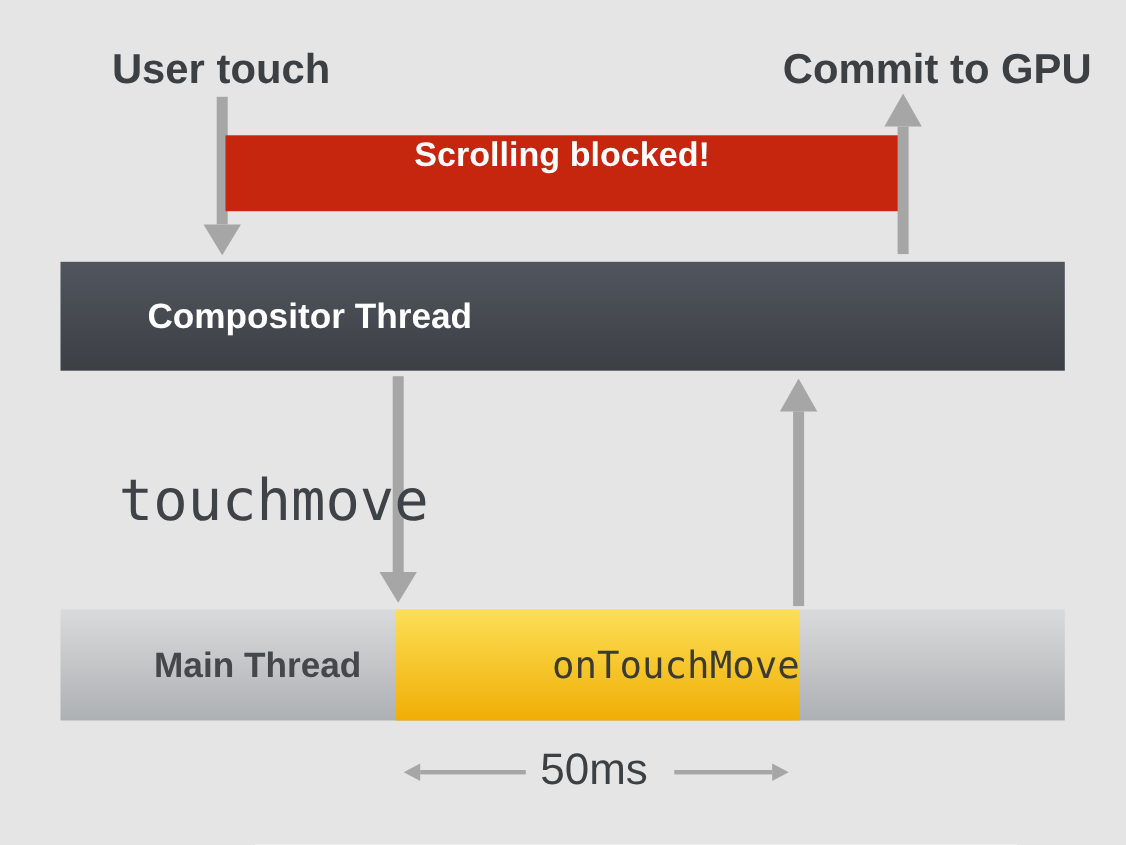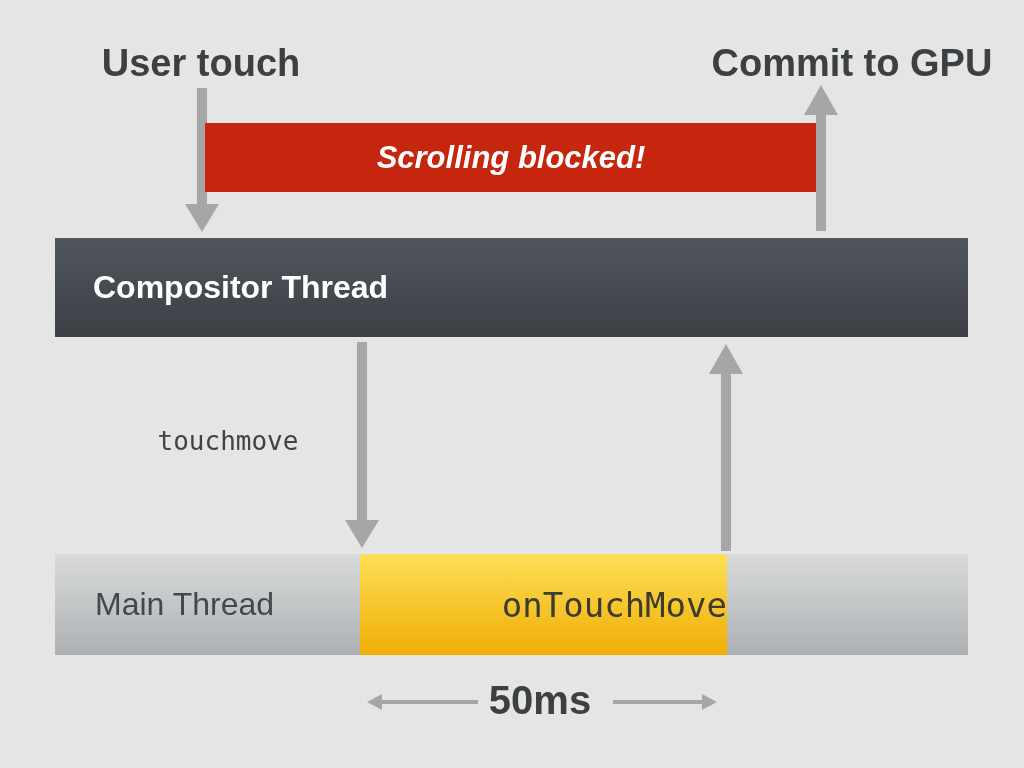--- a/index.html
+++ b/index.html
@@ -23,21 +23,21 @@
   }
   #user-touch-label   { left: 201px; }
   #commit-gpu-label   { left: 852px; }
 
   
   #blocked-bar {
     position: absolute;
     left: 205px; top: 123px;
     width: 612px; height: 69px;
     background: var(--blocked-bar, #c5260d);
-    display: flex; align-items: center; justify-content: center; font-style: italic;
+    display: flex; justify-content: center;
   }
   #blocked-bar .bar-text {
     color: #ffffff;
     font-size: 31px;
     font-weight: bold;
     white-space: nowrap;
   }
 
   
   .thread-bar {
@@ -45,29 +45,29 @@
     left: 55px;
     width: 913px;
     display: flex; align-items: center;
   }
   #compositor-bar {
     top: 238px; height: 99px;
     background: linear-gradient(to bottom, var(--compositor-top, #51555d), var(--compositor-bottom, #3c4045));
   }
   #compositor-bar .bar-text {
     color: #ffffff; font-size: 32px; font-weight: bold;
-    padding-left: 38px; white-space: nowrap; z-index: 2;
+    padding-left: 79px; white-space: nowrap; z-index: 2;
   }
   #main-bar {
     top: 554px; height: 101px;
     background: linear-gradient(to bottom, var(--main-top, #d8dadb), var(--main-bottom, #aeb1b3));
   }
   #main-bar .bar-text {
-    color: #45484b; font-size: 32px; font-weight: normal;
-    padding-left: 40px; white-space: nowrap; z-index: 2;
+    color: #45484b; font-size: 32px; font-weight: bold;
+    padding-left: 40px; white-space: nowrap; z-index: 2; margin-left: 45px;
   }
   #busy-segment {
     position: absolute;
     left: 305px; top: 0;
     width: 367px; height: 100%;
     background: linear-gradient(to bottom, var(--busy-top, #fcdf57), var(--busy-bottom, #f0ae05));
     display: flex; align-items: center; justify-content: flex-end;
   }
   #busy-segment .code-text {
     font-family: "DejaVu Sans Mono", monospace;
@@ -76,21 +76,21 @@
     white-space: nowrap;
   }
 
   
   #touchmove-label {
     position: absolute;
     left: 108px; top: 426px;
     width: 240px;
     text-align: center;
     font-family: "DejaVu Sans Mono", monospace;
-    font-size: 26px;
+    font-size: 52px;
     color: #3f4347;
     white-space: nowrap;
   }
 
   
   .v-arrow {
     position: absolute;
     width: 34px;
     display: flex;
     flex-direction: column;
@@ -115,21 +115,20 @@
   #arrow-to-compositor{ left: 709px; top: 344px; height: 207px; }
 
   
   #duration-label {
     position: absolute;
     left: 540px; top: 678px;
     transform: translateX(-50%);
     font-size: 40px;
     color: var(--label-text, #3c4043);
     white-space: nowrap;
-    font-weight: bold;
   }
   .h-arrow {
     position: absolute;
     top: 694px;
     height: 16px;
     display: flex;
     align-items: center;
   }
   .h-arrow .h-shaft { height: 4px; flex: 1 1 auto; background: var(--arrow, #a6a6a6); }
   .h-arrow .head-left {

